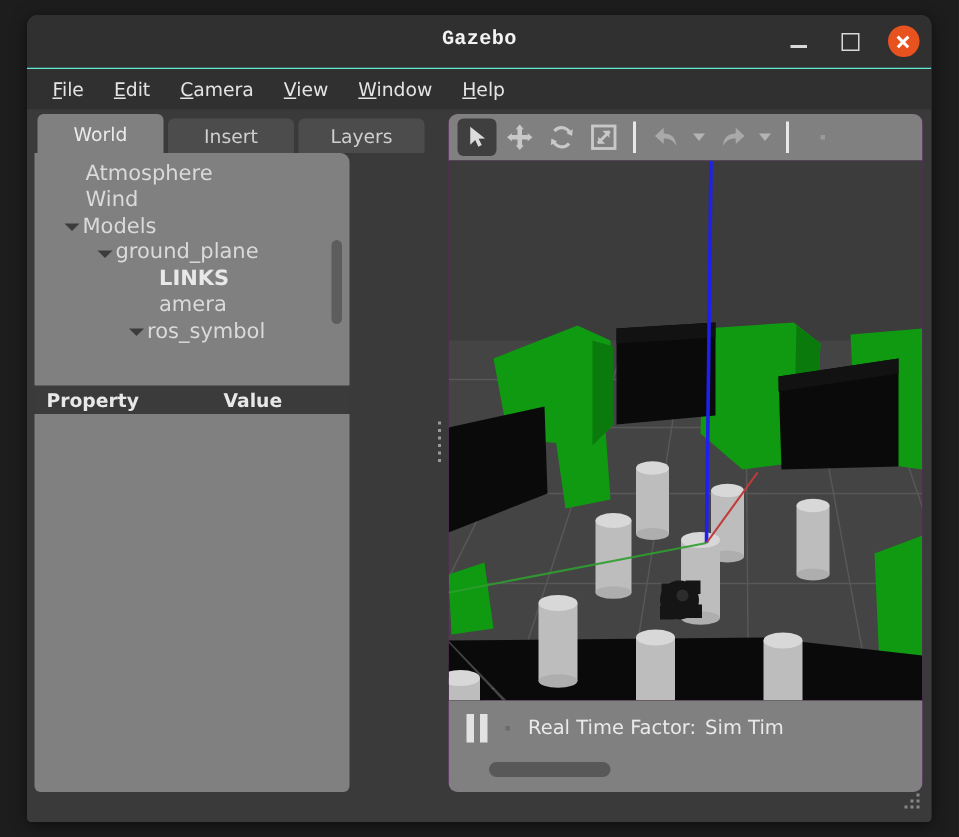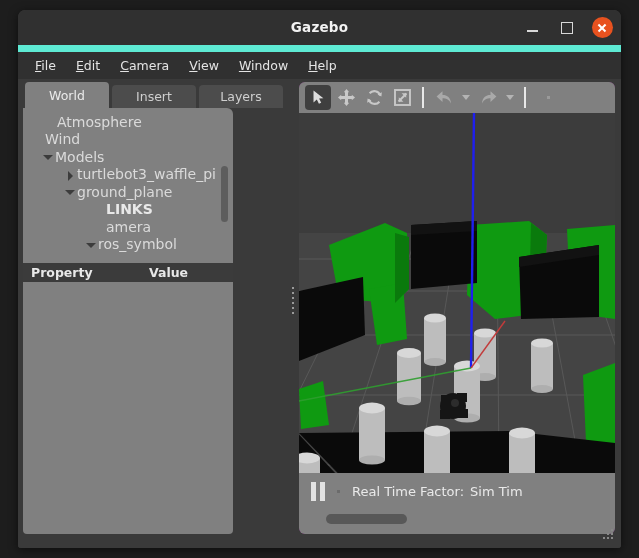--- a/index.html
+++ b/index.html
@@ -23,21 +23,22 @@
     background: #3a3a3a;
     border-radius: 7px 7px 3px 3px;
     box-shadow: 0 2px 10px rgba(0,0,0,.55);
     overflow: hidden;
   }
   .titlebar {
     position: relative;
     height: 35px;
     background: #303030;
     border-radius: 7px 7px 0 0;
-    border-bottom: 7px solid #5eead4;
+    border-bottom: 1px solid #5eead4;
+    font-family: Liberation Mono, monospace;
   }
   .title-text {
     position: absolute;
     left: 0; right: 0; top: 9px;
     text-align: center;
     color: #f2f2f2;
     font-size: 13.5px;
     font-weight: bold;
     letter-spacing: .2px;
   }
@@ -351,33 +352,29 @@
           </div>
         </div>
 
         <div class="treebox">
           <div class="tree">
 
             <div class="trow" style="padding-left:34px">
               <span class="tlabel">Atmosphere</span>
             </div>
 
-            <div class="trow" style="padding-left:22px">
+            <div class="trow" style="padding-left:34px">
               <span class="tlabel">Wind</span>
             </div>
 
             <div class="trow" style="padding-left:19px">
               <span class="arrow down"></span>
               <span class="tlabel">Models</span>
             </div>
 
-            <div class="trow" style="padding-left:41px">
-              <span class="arrow right"></span>
-              <span class="tlabel">turtlebot3_waffle_pi</span>
-            </div>
 
             <div class="trow" style="padding-left:41px">
               <span class="arrow down"></span>
               <span class="tlabel">ground_plane</span>
             </div>
 
             <div class="trow" style="padding-left:83px">
               <span class="tlabel bold">LINKS</span>
             </div>
 

